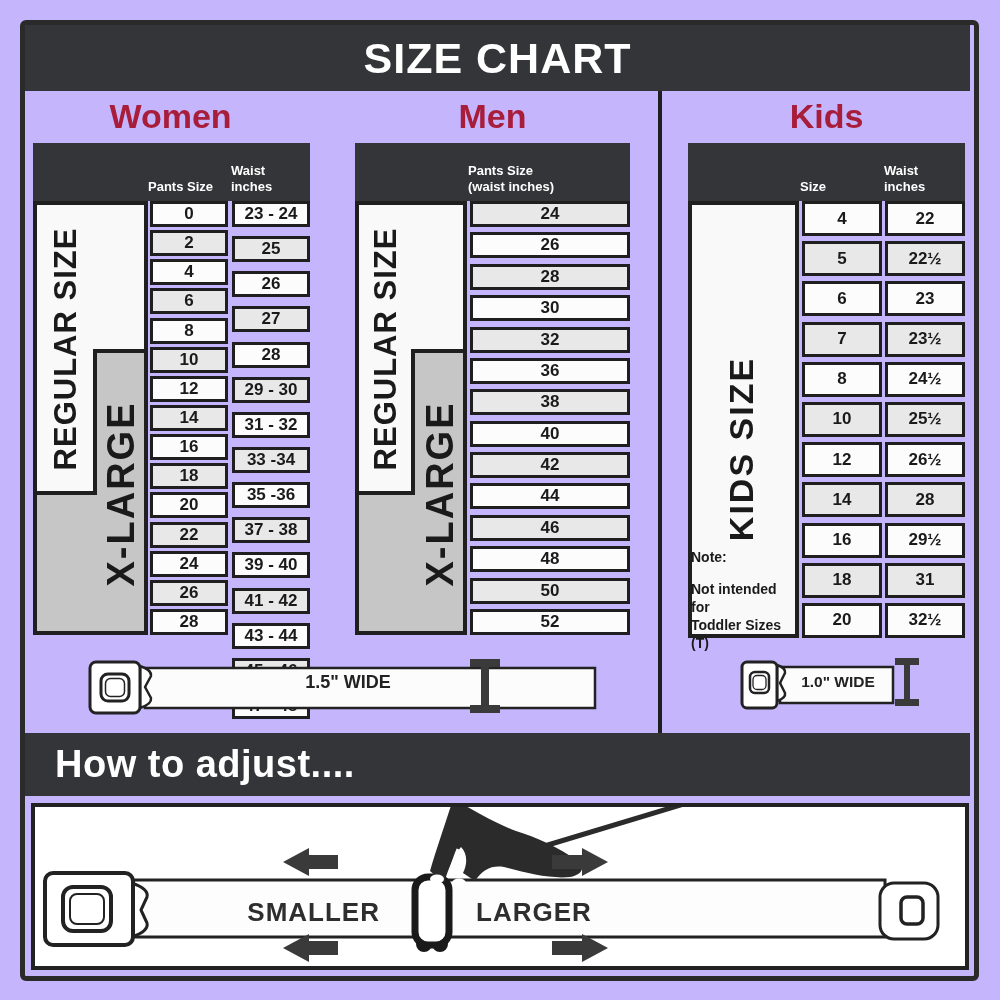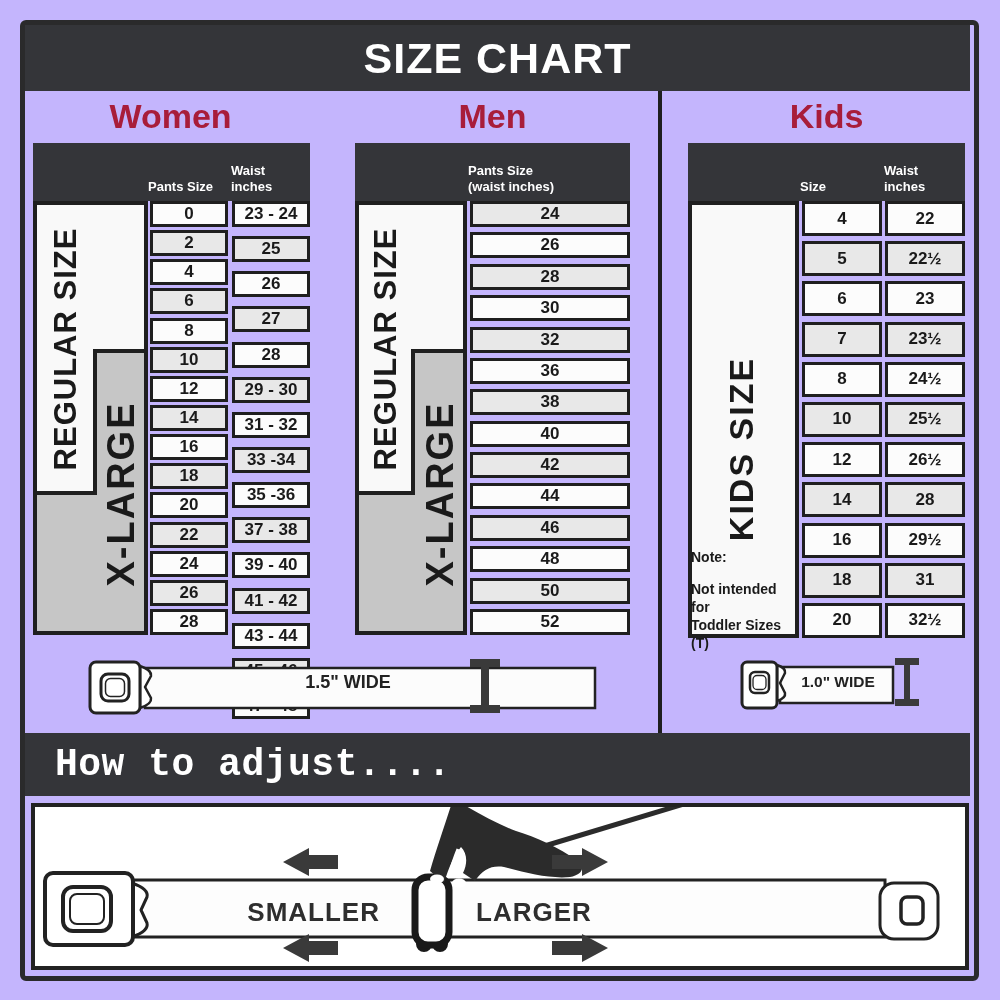--- a/index.html
+++ b/index.html
@@ -24,21 +24,21 @@
   .h26 .cell{height:26px;}
   .h35 .cell{height:35px;}
   .z-even div.cell:nth-of-type(even){background:#e8e8e8;}
   .z-odd  div.cell:nth-of-type(odd){background:#e8e8e8;}
   .vlabel-text{font-weight:bold;fill:#1a1a1a;}
   .note{position:absolute;left:691px;top:548px;width:106px;font-size:14px;font-weight:bold;
         line-height:18px;color:#1a1a1a;}
   .note .nt{margin-bottom:14px;}
   .belt-label{position:absolute;font-weight:bold;color:#222;text-align:center;}
   .adjust-bar{position:absolute;left:25px;top:733px;width:945px;height:63px;background:#343539;
-              display:flex;align-items:center;font-family:Liberation Mono, monospace;}
+              display:flex;align-items:center;}
   .adjust-bar span{color:#fff;font-size:38px;font-weight:bold;margin-left:30px;letter-spacing:0.5px;}
   .illus-box{position:absolute;left:31px;top:803px;width:938px;height:167px;
              border:4px solid #222;box-sizing:border-box;background:#fff;}
   .dir-label{position:absolute;top:899px;width:140px;height:26px;line-height:26px;
              text-align:center;font-size:26px;font-weight:bold;color:#2e2e2e;letter-spacing:1px;}
 </style>
 </head>
 <body>
 
 <div class="canvas">

